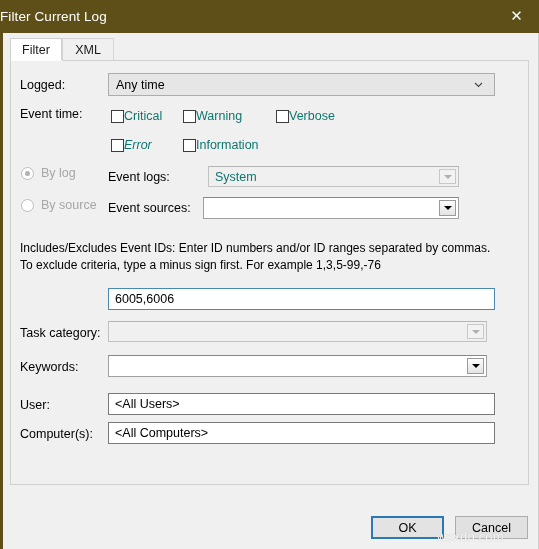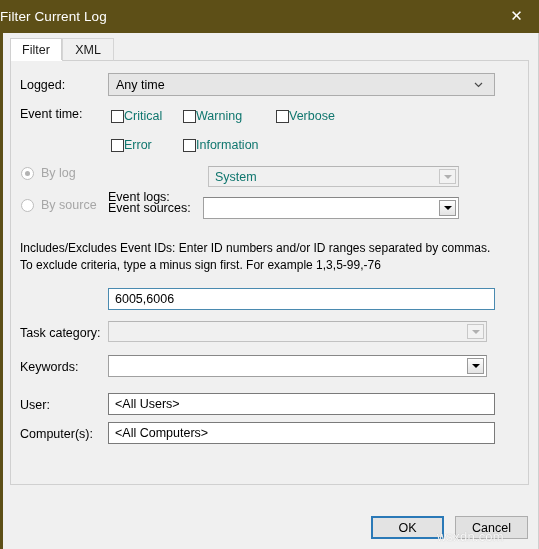--- a/index.html
+++ b/index.html
@@ -322,39 +322,39 @@
     <span class="cblabel">Critical</span>
   </div>
   <div class="cbrow" style="left:183px; top:109px;">
     <span class="cbox"></span>
     <span class="cblabel">Warning</span>
   </div>
   <div class="cbrow" style="left:276px; top:109px;">
     <span class="cbox"></span>
     <span class="cblabel">Verbose</span>
   </div>
-  <div class="cbrow" style="left:111px; top:138px;">
+  <div class="cbrow" style="left:111px; top:138px;font-style:italic;">
     <span class="cbox"></span>
     <span class="cblabel">Error</span>
   </div>
   <div class="cbrow" style="left:183px; top:138px;">
     <span class="cbox"></span>
     <span class="cblabel">Information</span>
   </div>
 
   <div class="rrow" style="left:21px; top:166px;">
     <span class="radio checked"></span>
     <span class="rlabel">By log</span>
   </div>
   <div class="rrow" style="left:21px; top:198px;">
     <span class="radio"></span>
     <span class="rlabel">By source</span>
   </div>
 
-  <div class="lbl" style="left:108px; top:170px;margin-top:20px;">Event logs:</div>
+  <div class="lbl" style="left:108px; top:170px;">Event logs:</div>
   <div class="combo-classic disabled" style="left:208px; top:166px; width:251px; height:21px;">
     <span class="val">System</span>
     <span class="cbtn disabled">
         <span class="tri"></span>
       </span>
   </div>
 
   <div class="lbl" style="left:108px; top:201px;">Event sources:</div>
   <div class="combo-classic" style="left:203px; top:197px; width:256px; height:22px;">
     <span class="val"></span>

